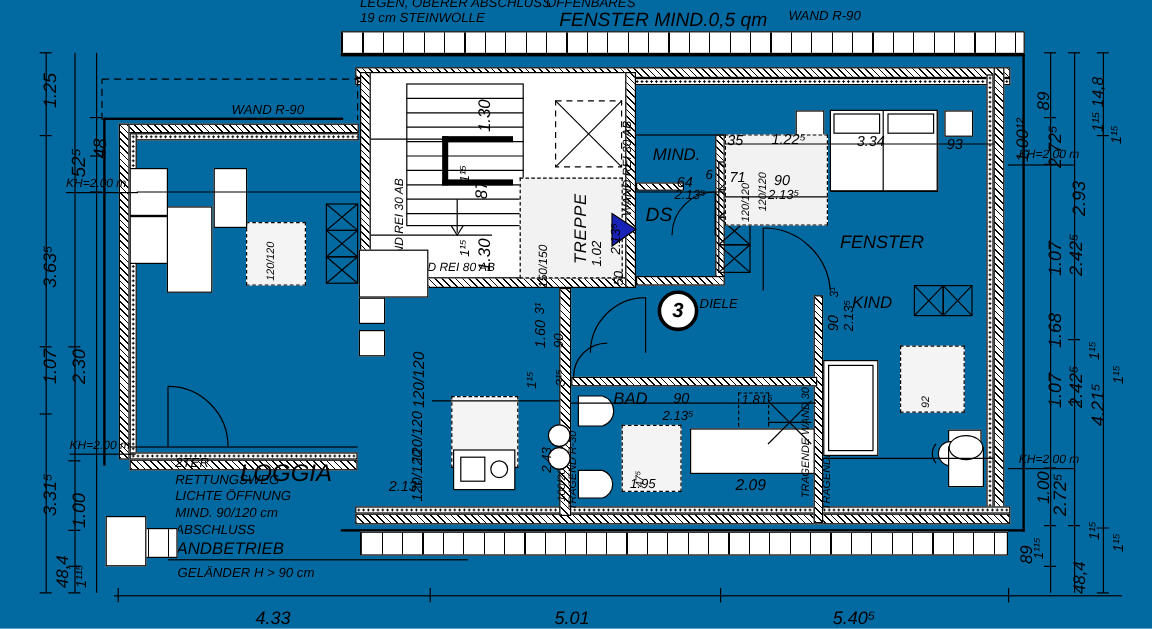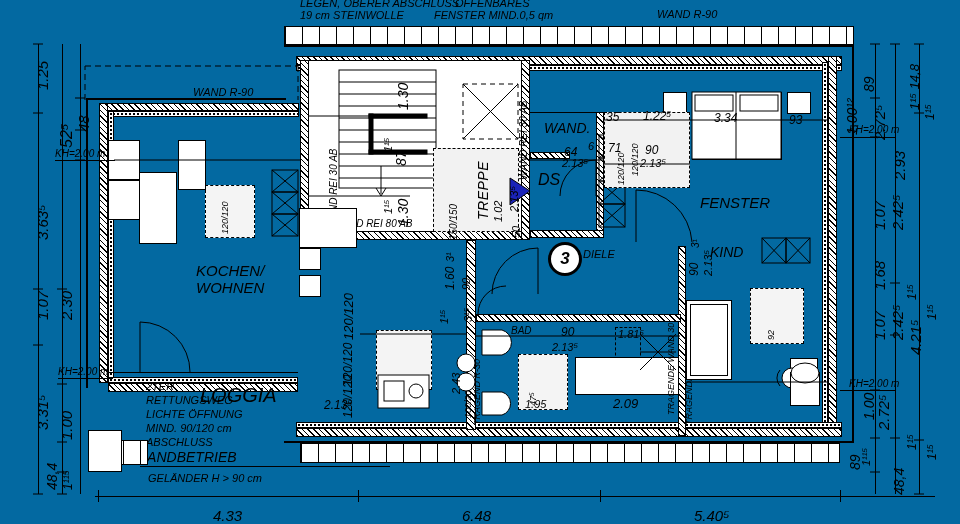--- a/index.html
+++ b/index.html
@@ -51,21 +51,21 @@
   svg{display:block;overflow:visible;}
 </style>
 </head>
 <body>
 
 <div id="plan">
 
   <div class="txt" style="left:300px;top:-3px;font-size:11px;">LEGEN, OBERER ABSCHLUSS</div>
   <div class="txt" style="left:300px;top:9px;font-size:11px;">19 cm STEINWOLLE</div>
   <div class="txt" style="left:455px;top:-3px;font-size:11px;">ÖFFENBARES</div>
-  <div class="txt" style="left:434px;top:9px;font-size:11px;">FENSTER MIND.0,5 qm</div>
+  <div class="txt" style="left:466px;top:9px;font-size:16px;">FENSTER MIND.0,5 qm</div>
   <div class="txt" style="left:657px;top:8px;font-size:11px;">WAND R-90</div>
 
   <div class="grid-strip" style="left:284px;top:26px;width:570px;height:19px;"></div>
 
   <div class="thin" style="left:284px;top:45px;width:570px;height:2px;"></div>
   <div class="thin" style="left:852px;top:45px;width:2px;height:398px;"></div>
   <div class="thin" style="left:284px;top:441px;width:570px;height:2px;"></div>
 
   <div class="thin" style="left:86px;top:98px;width:200px;height:2px;"></div>
   <div class="thin" style="left:86px;top:98px;width:2px;height:290px;"></div>
@@ -124,22 +124,20 @@
 
   <svg class="abs" style="left:510px;top:178px;" width="22" height="28">
     <polygon points="0,0 20,13 0,27" fill="#1a23b8" stroke="#000" stroke-width="1"></polygon>
   </svg>
 
   <div class="txt rot90" style="left:328px;top:228px;font-size:10px;">WAND REI 30 AB</div>
   <div class="txt rot90" style="left:518px;top:180px;font-size:10px;">WAND REI 30 AB</div>
   <div class="txt" style="left:333px;top:218px;font-size:10px;">WAND REI 80 AB</div>
   <div class="txt rot90" style="left:476px;top:220px;font-size:14px;letter-spacing:0.5px;">TREPPE</div>
 
-  <div class="txt" style="left:196px;top:263px;font-size:15px;text-align:center;">KOCHEN/
-WOHNEN</div>
   <div class="dashw" style="left:205px;top:185px;width:50px;height:53px;background:#f4f4f4;"></div>
   <div class="txt rot90" style="left:220px;top:234px;font-size:9px;">120/120</div>
 
   <div class="box" style="left:139px;top:172px;width:38px;height:72px;"></div>
   <div class="box" style="left:178px;top:140px;width:28px;height:50px;"></div>
   <div class="box" style="left:108px;top:140px;width:32px;height:40px;"></div>
   <div class="box" style="left:108px;top:180px;width:32px;height:40px;"></div>
   <div class="box" style="left:299px;top:248px;width:22px;height:22px;"></div>
   <div class="box" style="left:299px;top:275px;width:22px;height:22px;"></div>
   <div class="box" style="left:299px;top:208px;width:58px;height:40px;"></div>
@@ -185,21 +183,21 @@
 
   <div class="circnum" style="left:548px;top:242px;width:28px;height:28px;font-size:17px;">
     <span>3</span>
   </div>
   <div class="txt" style="left:583px;top:248px;font-size:11px;">DIELE</div>
   <svg class="abs" style="left:492px;top:248px;" width="46" height="52">
     <path d="M46 0 A46 46 0 0 0 0 46" fill="none" stroke="#000" stroke-width="1"></path>
     <line x1="46" y1="0" x2="46" y2="46" stroke="#000" stroke-width="1"></line>
   </svg>
 
-  <div class="txt" style="left:544px;top:121px;font-size:14px;">WAND.</div>
+  <div class="txt" style="left:544px;top:121px;font-size:14px;">MIND.</div>
   <div class="hatchv" style="left:596px;top:112px;width:8px;height:125px;"></div>
   <div class="hatch" style="left:530px;top:230px;width:74px;height:8px;"></div>
   <div class="thin" style="left:530px;top:112px;width:74px;height:1px;"></div>
 
   <svg class="abs" style="left:599px;top:135px;" width="27" height="95">
     <g stroke="#000" stroke-width="1" fill="none">
       <rect x="0" y="0" width="26" height="23"></rect>
         <line x1="0" y1="0" x2="26" y2="23"></line>
         <line x1="26" y1="0" x2="0" y2="23"></line>
       <rect x="0" y="23" width="26" height="23"></rect>
@@ -256,21 +254,21 @@
     </g>
   </svg>
   <div class="box" style="left:790px;top:358px;width:28px;height:42px;"></div>
   <svg class="abs" style="left:776px;top:364px;" width="28" height="28">
     <circle cx="16" cy="14" r="10" fill="#fff" stroke="#000" stroke-width="1"></circle>
     <path d="M4 6 A12 12 0 0 0 4 22" fill="none" stroke="#000" stroke-width="1"></path>
   </svg>
   <div class="box" style="left:686px;top:300px;width:46px;height:80px;"></div>
   <div class="box" style="left:690px;top:304px;width:38px;height:72px;"></div>
 
-  <div class="txt" style="left:511px;top:325px;font-size:10px;">BAD</div>
+  <div class="txt" style="left:511px;top:325px;font-size:14px;">BAD</div>
   <div class="hatch" style="left:476px;top:314px;width:205px;height:8px;"></div>
   <div class="dashw" style="left:518px;top:354px;width:50px;height:56px;background:#f4f4f4;"></div>
   <div class="txt rot90" style="left:528px;top:406px;font-size:9px;">47⁵</div>
   <div class="dashw" style="left:615px;top:327px;width:26px;height:54px;background:transparent;"></div>
   <div class="txt rot90" style="left:622px;top:380px;font-size:9px;">1.00</div>
 
   <div class="boxg" style="left:575px;top:357px;width:104px;height:38px;background:#fff;"></div>
 
   <svg class="abs" style="left:482px;top:330px;" width="34" height="26">
     <path d="M0 0 H20 A13 13 0 0 1 20 25 H0 Z" fill="#fff" stroke="#000" stroke-width="1"></path>
@@ -369,21 +367,21 @@
   <div class="txt rot90" style="left:876px;top:430px;font-size:15px;">2.72⁵</div>
   <div class="txt rot90" style="left:848px;top:470px;font-size:14px;">89</div>
   <div class="txt rot90" style="left:860px;top:466px;font-size:11px;">1¹¹⁵</div>
   <div class="txt rot90" style="left:906px;top:450px;font-size:12px;">1¹⁵</div>
   <div class="txt rot90" style="left:892px;top:495px;font-size:14px;">48,4</div>
   <div class="txt rot90" style="left:926px;top:320px;font-size:12px;">1¹⁵</div>
   <div class="txt rot90" style="left:926px;top:460px;font-size:12px;">1¹⁵</div>
 
   <div class="thin" style="left:95px;top:496px;width:840px;height:1px;"></div>
   <div class="txt" style="left:213px;top:508px;font-size:15px;">4.33</div>
-  <div class="txt" style="left:462px;top:508px;font-size:15px;">6.48</div>
+  <div class="txt" style="left:462px;top:508px;font-size:15px;">5.01</div>
   <div class="txt" style="left:694px;top:508px;font-size:15px;">5.40⁵</div>
   <div class="tick" style="left:98px;top:490px;height:12px;"></div>
   <div class="tick" style="left:358px;top:490px;height:12px;"></div>
   <div class="tick" style="left:600px;top:490px;height:12px;"></div>
   <div class="tick" style="left:840px;top:490px;height:12px;"></div>
 
   <div class="txt rot90" style="left:396px;top:110px;font-size:14px;">1.30</div>
   <div class="txt rot90" style="left:396px;top:226px;font-size:14px;">1.30</div>
   <div class="txt rot90" style="left:394px;top:166px;font-size:14px;">87</div>
   <div class="txt rot90" style="left:382px;top:152px;font-size:11px;">1¹⁵</div>

